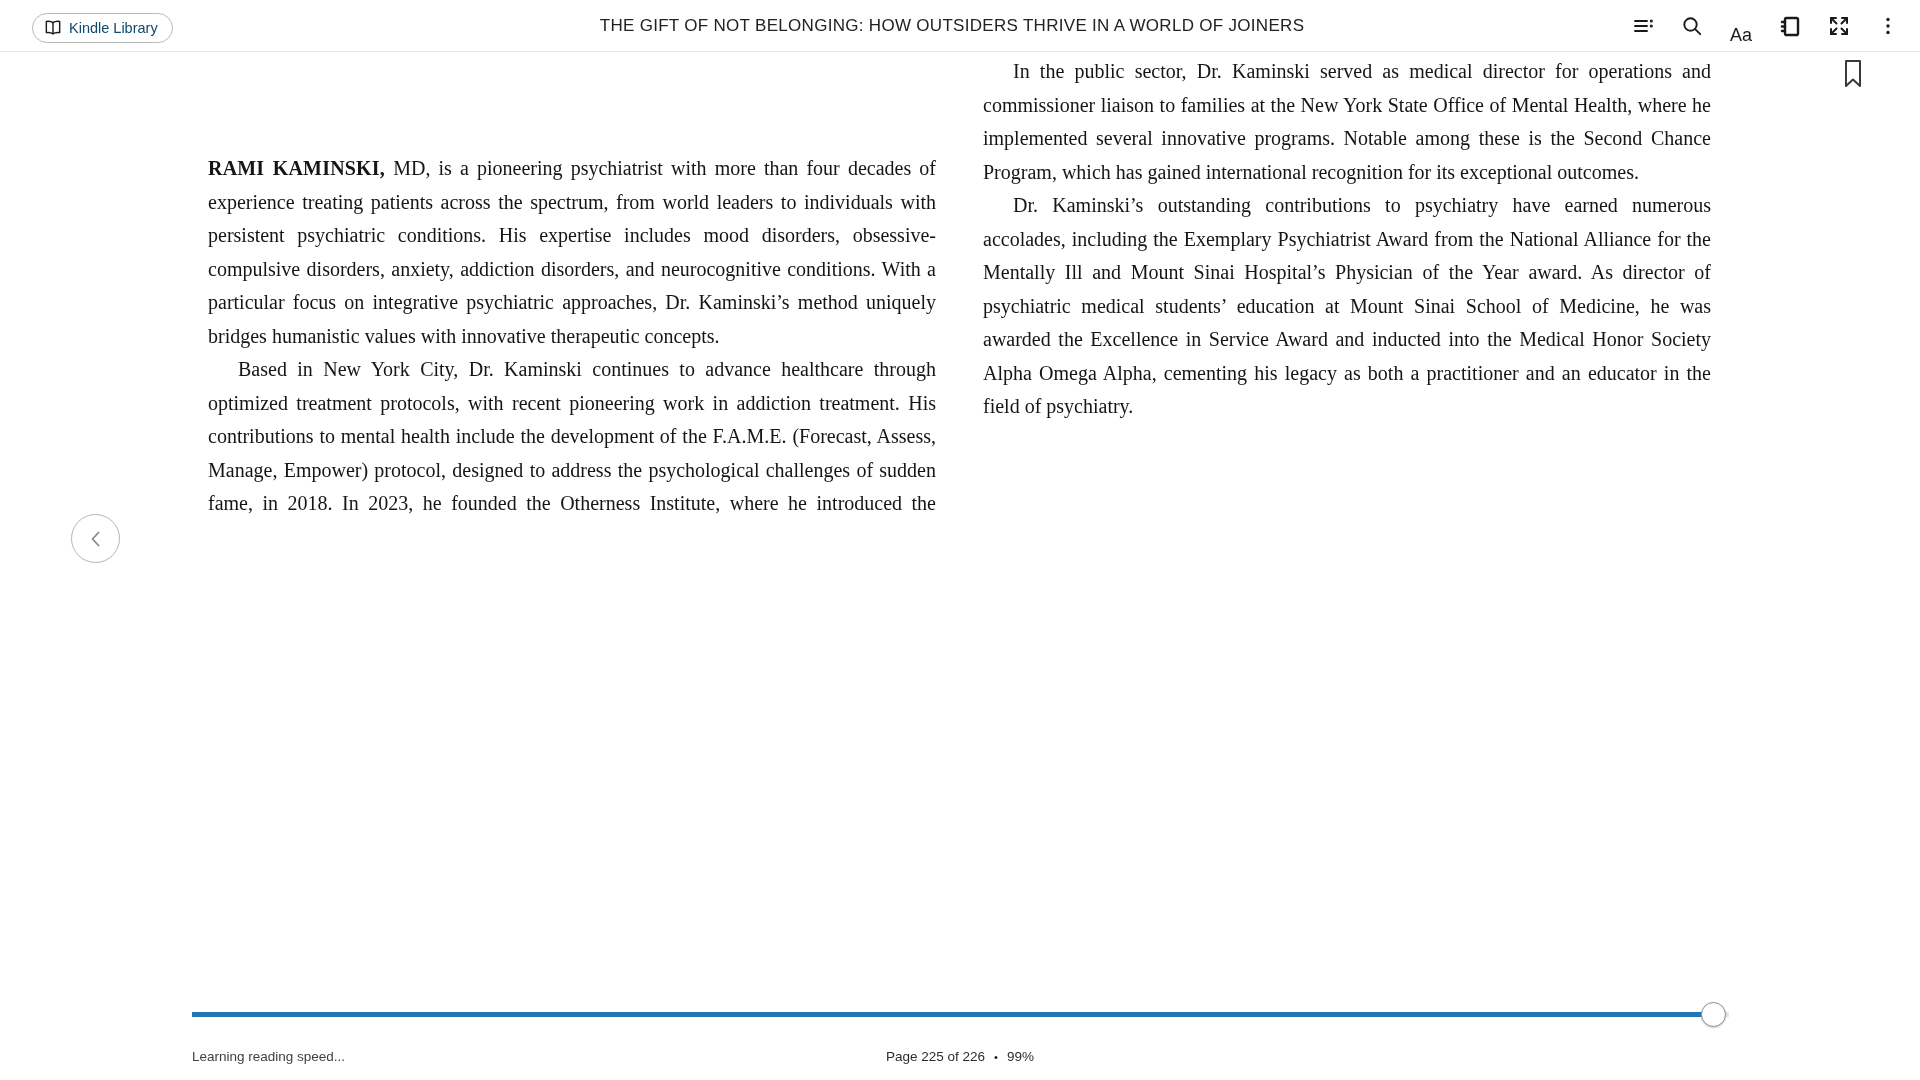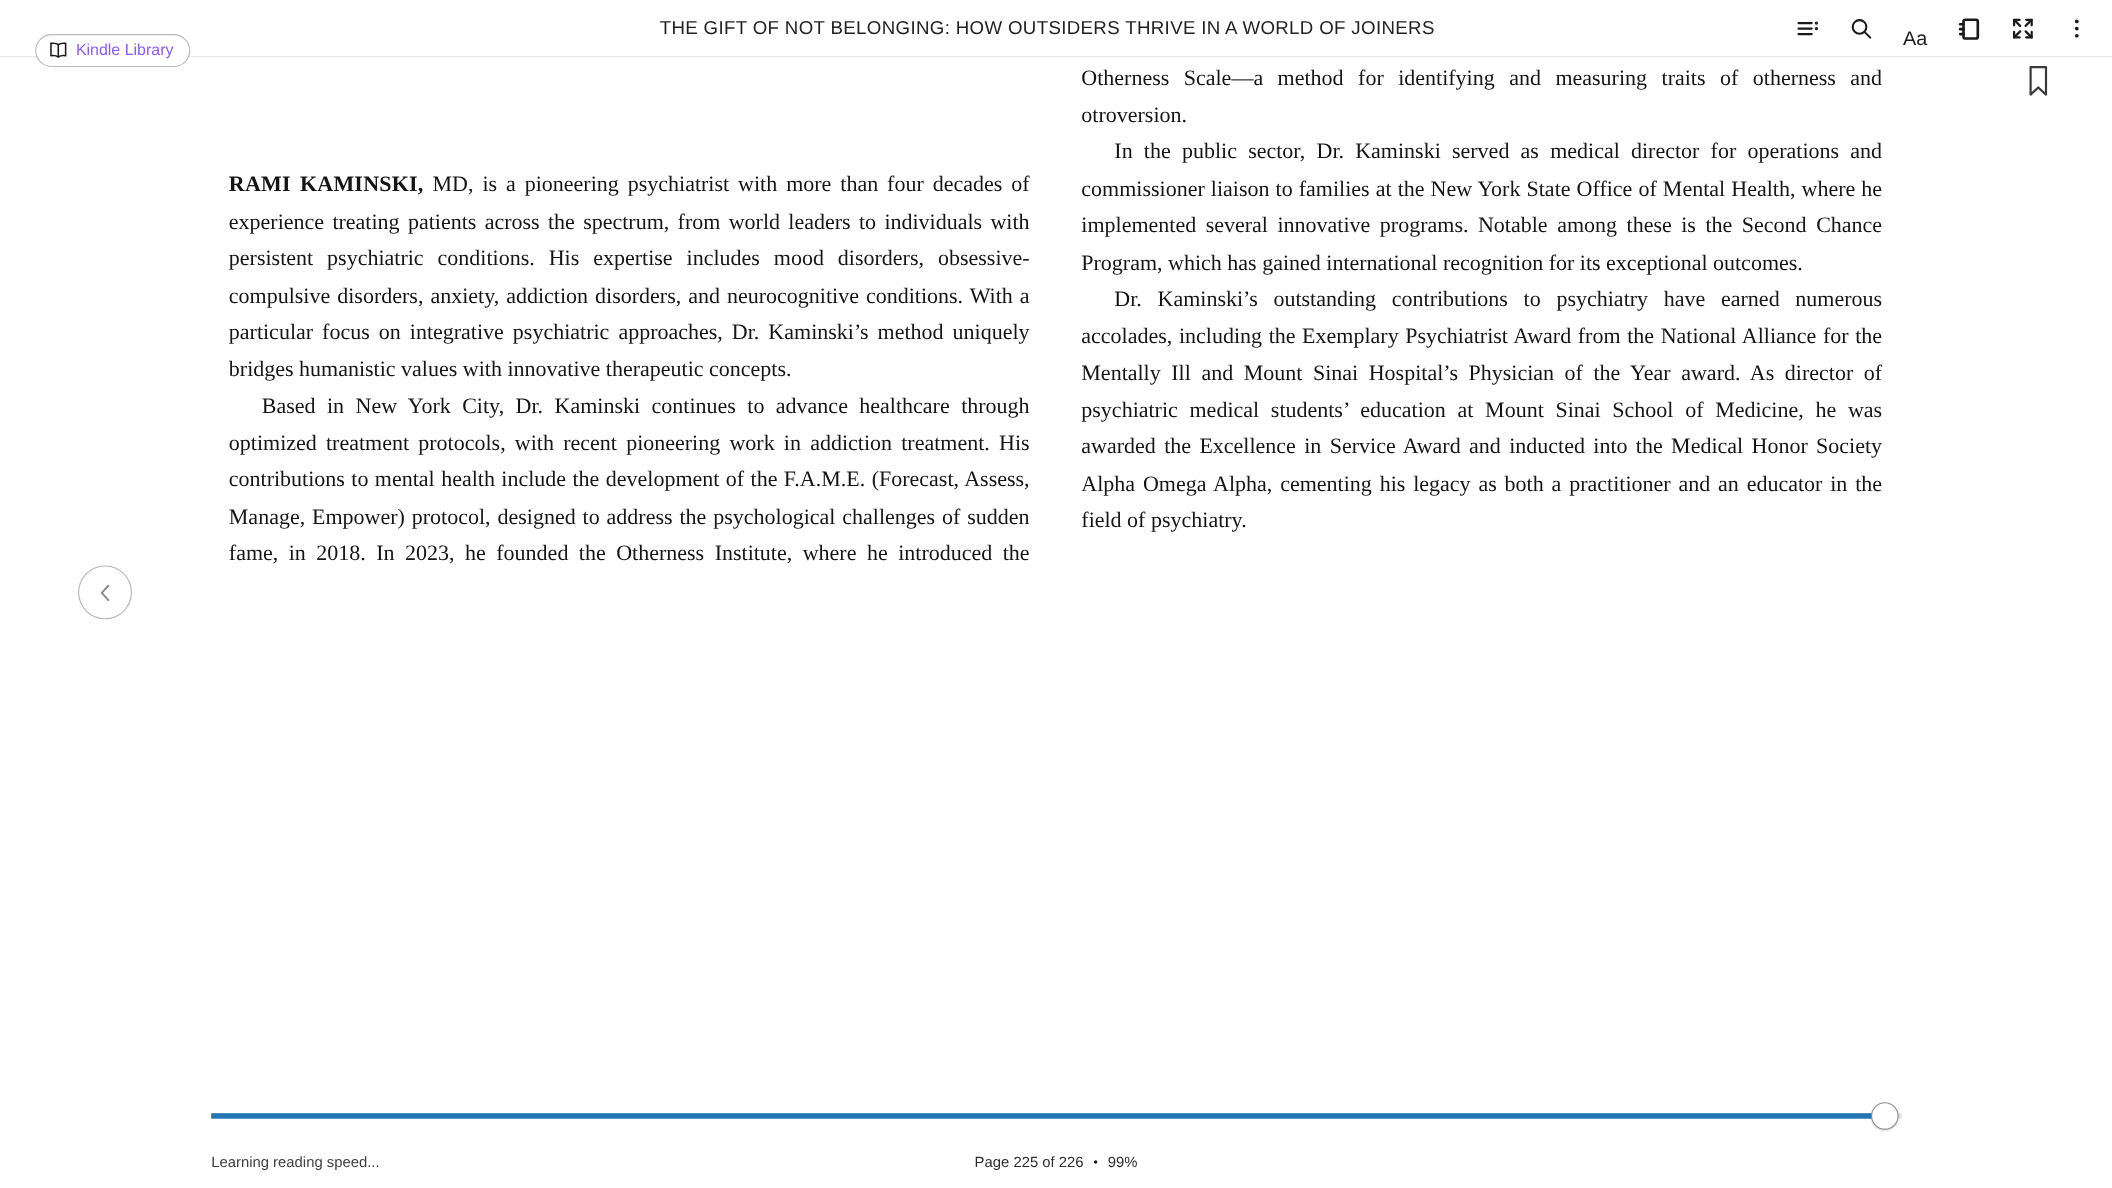--- a/index.html
+++ b/index.html
@@ -5,25 +5,25 @@
   * { margin: 0; padding: 0; box-sizing: border-box; }
   html, body { width: 1920px; height: 1080px; overflow: hidden; background: #ffffff; }
   body { font-family: "Liberation Sans", "DejaVu Sans", sans-serif; position: relative; }
 
   
   .topbar {
     position: absolute; top: 0; left: 0; width: 1920px; height: 52px;
     background: #ffffff; border-bottom: 1px solid #e7e7e7;
   }
   .lib-btn {
-    position: absolute; left: 32px; top: 31px; height: 30px;
+    position: absolute; left: 32px; top: 13px; height: 30px;
     display: inline-flex; align-items: center; gap: 7px;
     padding: 0 14px 0 11px; border: 1px solid #b9b9b9; border-radius: 16px;
     background: #ffffff; cursor: pointer;
-    font-family: "Liberation Sans", sans-serif; font-size: 14.5px; color: #8b5cf6;
+    font-family: "Liberation Sans", sans-serif; font-size: 14.5px; color: #0c4a6e;
   }
   .lib-btn svg { display: block; }
   .book-title {
     position: absolute; left: 0; right: 16px; top: 0; height: 52px;
     display: flex; align-items: center; justify-content: center;
     font-size: 17px; letter-spacing: 0.3px; color: #222222; pointer-events: none;
     font-family: "Liberation Sans", sans-serif;
   }
   .actions {
     position: absolute; right: 18px; top: 0; height: 52px;
@@ -171,21 +171,20 @@
 </button>
 
 <main>
 
   <section class="reader-col col-left">
     <p class="para"><span class="lead">RAMI KAMINSKI,</span><span> MD, is a pioneering psychiatrist with more than four decades of experience treating patients across the spectrum, from world leaders to individuals with persistent psychiatric conditions. His expertise includes mood disorders, obsessive-compulsive disorders, anxiety, addiction disorders, and neurocognitive conditions. With a particular focus on integrative psychiatric approaches, Dr. Kaminski’s method uniquely bridges humanistic values with innovative therapeutic concepts.</span></p>
     <p class="para indent continues">Based in New York City, Dr. Kaminski continues to advance healthcare through optimized treatment protocols, with recent pioneering work in addiction treatment. His contributions to mental health include the development of the F.A.M.E. (Forecast, Assess, Manage, Empower) protocol, designed to address the psychological challenges of sudden fame, in 2018. In 2023, he founded the Otherness Institute, where he introduced the</p>
   </section>
 
   <section class="reader-col col-right">
-    <p class="para">Otherness Scale—a method for identifying and measuring traits of otherness and otroversion.</p>
     <p class="para indent">In the public sector, Dr. Kaminski served as medical director for operations and commissioner liaison to families at the New York State Office of Mental Health, where he implemented several innovative programs. Notable among these is the Second Chance Program, which has gained international recognition for its exceptional outcomes.</p>
     <p class="para indent">Dr. Kaminski’s outstanding contributions to psychiatry have earned numerous accolades, including the Exemplary Psychiatrist Award from the National Alliance for the Mentally Ill and Mount Sinai Hospital’s Physician of the Year award. As director of psychiatric medical students’ education at Mount Sinai School of Medicine, he was awarded the Excellence in Service Award and inducted into the Medical Honor Society Alpha Omega Alpha, cementing his legacy as both a practitioner and an educator in the field of psychiatry.</p>
   </section>
 
 </main>
 
 <div class="progress">
   <div class="progress-fill" id="progress-fill" style="width: 99%; background: rgb(34, 119, 180);"></div>
   <div class="progress-knob" id="progress-knob" style="left: 1509.13px;"></div>
 </div>

